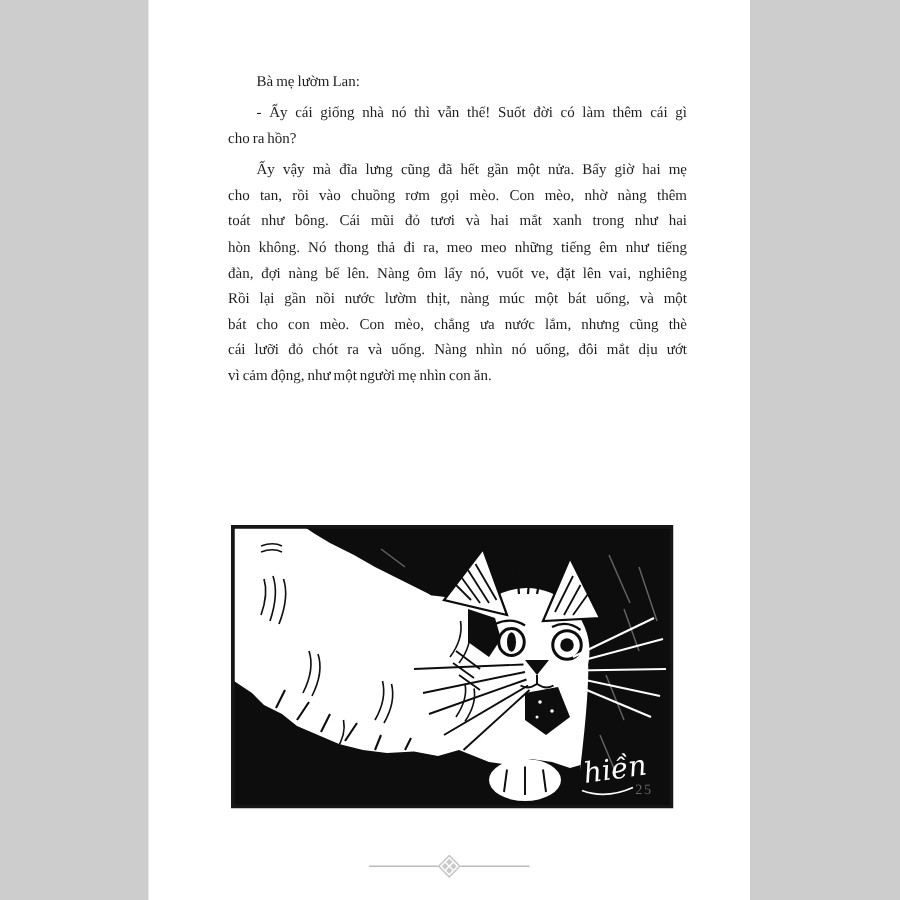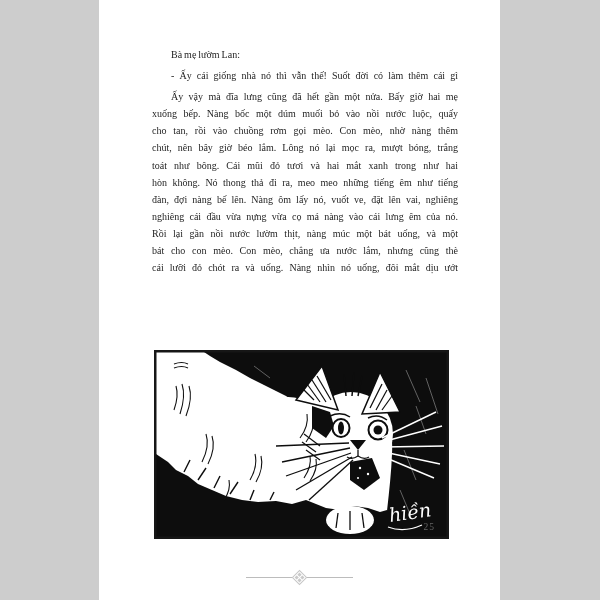--- a/index.html
+++ b/index.html
@@ -45,31 +45,30 @@
   .ornament span{background:#c9c9c9;display:block;}
 </style>
 </head>
 <body>
 
 <div class="paper">
 
   <div class="text-block">
       <div class="line indent noj">Bà mẹ lườm Lan:</div>
       <div class="line indent para">- Ấy cái giống nhà nó thì vẫn thế! Suốt đời có làm thêm cái gì</div>
+      <div class="line noj">cho ra hồn?</div>
       <div class="line indent para">Ấy vậy mà đĩa lưng cũng đã hết gần một nửa. Bấy giờ hai mẹ</div>
-      <div class="line">xuống bếp. Nàng bốc một dúm muối bỏ vào nồi nước luộc, quấy</div>
       <div class="line">cho tan, rồi vào chuồng rơm gọi mèo. Con mèo, nhờ nàng thêm</div>
-      <div class="line">chút, nên bây giờ béo lắm. Lông nó lại mọc ra, mượt bóng, trắng</div>
       <div class="line">toát như bông. Cái mũi đỏ tươi và hai mắt xanh trong như hai</div>
       <div class="line">hòn không. Nó thong thả đi ra, meo meo những tiếng êm như tiếng</div>
       <div class="line">đàn, đợi nàng bế lên. Nàng ôm lấy nó, vuốt ve, đặt lên vai, nghiêng</div>
-      <div class="line">nghiêng cái đầu vừa nựng vừa cọ má nàng vào cái lưng êm của nó.</div>
       <div class="line">Rồi lại gần nồi nước lườm thịt, nàng múc một bát uống, và một</div>
       <div class="line">bát cho con mèo. Con mèo, chẳng ưa nước lắm, nhưng cũng thè</div>
       <div class="line">cái lưỡi đỏ chót ra và uống. Nàng nhìn nó uống, đôi mắt dịu ướt</div>
+      <div class="line noj">vì cảm động, như một người mẹ nhìn con ăn.</div>
     </div>
 
   <div class="illustration">
     <svg width="295" height="189" viewBox="0 0 295 189" xmlns="http://www.w3.org/2000/svg">
 
       <rect x="0" y="0" width="295" height="189" fill="#ffffff"></rect>
 
       <g>
         <path fill="#0d0d0d" d="M 50,2 L 293,2 L 293,187 L 230,187
           C 233,160 237,130 238,104 C 239,84 236,68 230,58

